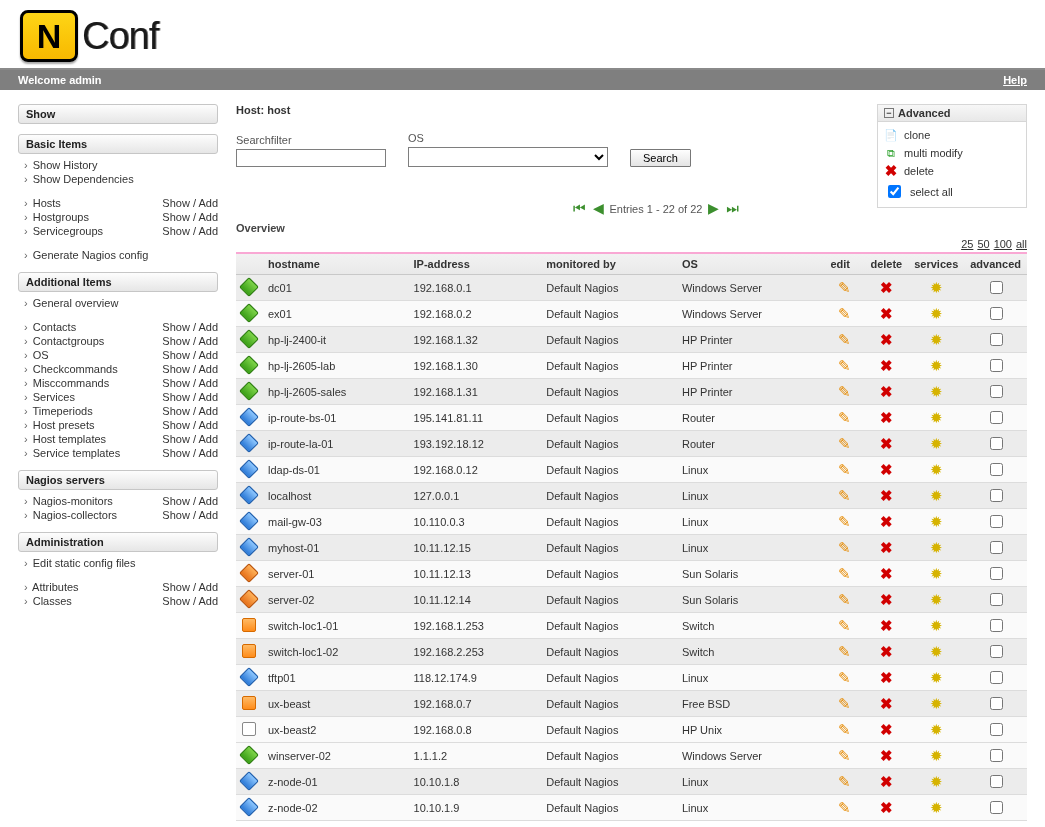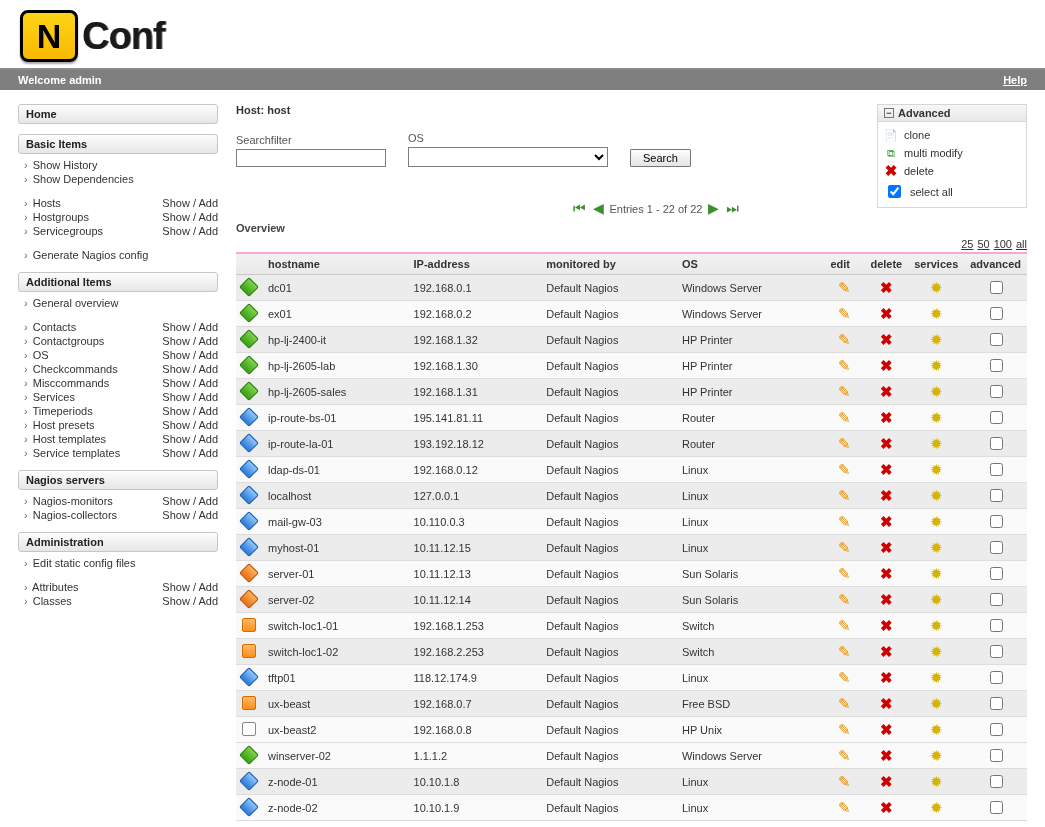--- a/index.html
+++ b/index.html
@@ -22,21 +22,21 @@
     border-radius: 8px;
     display:flex;align-items:center;justify-content:center;
     box-shadow: 0 2px 2px rgba(0,0,0,.35);
   }
   .logo-badge span {
     font-size: 34px; font-weight: 900; color:#000;
     font-family: Arial Black, Arial, sans-serif;
   }
   .logo-text {
     font-family: Arial Black, Arial, sans-serif;
-    font-size: 38px; font-weight: 700; color: #1a1a1a;
+    font-size: 38px; font-weight: 400; color: #1a1a1a;
     letter-spacing: -1px;
     text-shadow: 1px 0 #777;
   }
 
   
   .topbar {
     background: #7f7f7f;
     border-top: 2px solid #8a8a8a;
     color: #fff;
     padding: 4px 18px;
@@ -171,21 +171,21 @@
 </div>
 
 <div class="topbar">
   <span>Welcome admin</span>
   <a href="#">Help</a>
 </div>
 
 <div class="body-wrap">
 
   <div class="sidebar">
-    <div class="side-section-title first">Home</div>
+    <div class="side-section-title first">Show</div>
 
     <div class="side-section-title">Basic Items</div>
     <ul class="side-list" id="side-basic">
           <li>
             <span><a href="#"><span class="arrow">›</span> Show History</a></span>
           </li>
           <li>
             <span><a href="#"><span class="arrow">›</span> Show Dependencies</a></span>
           </li>
           <li class="spacer"></li>

